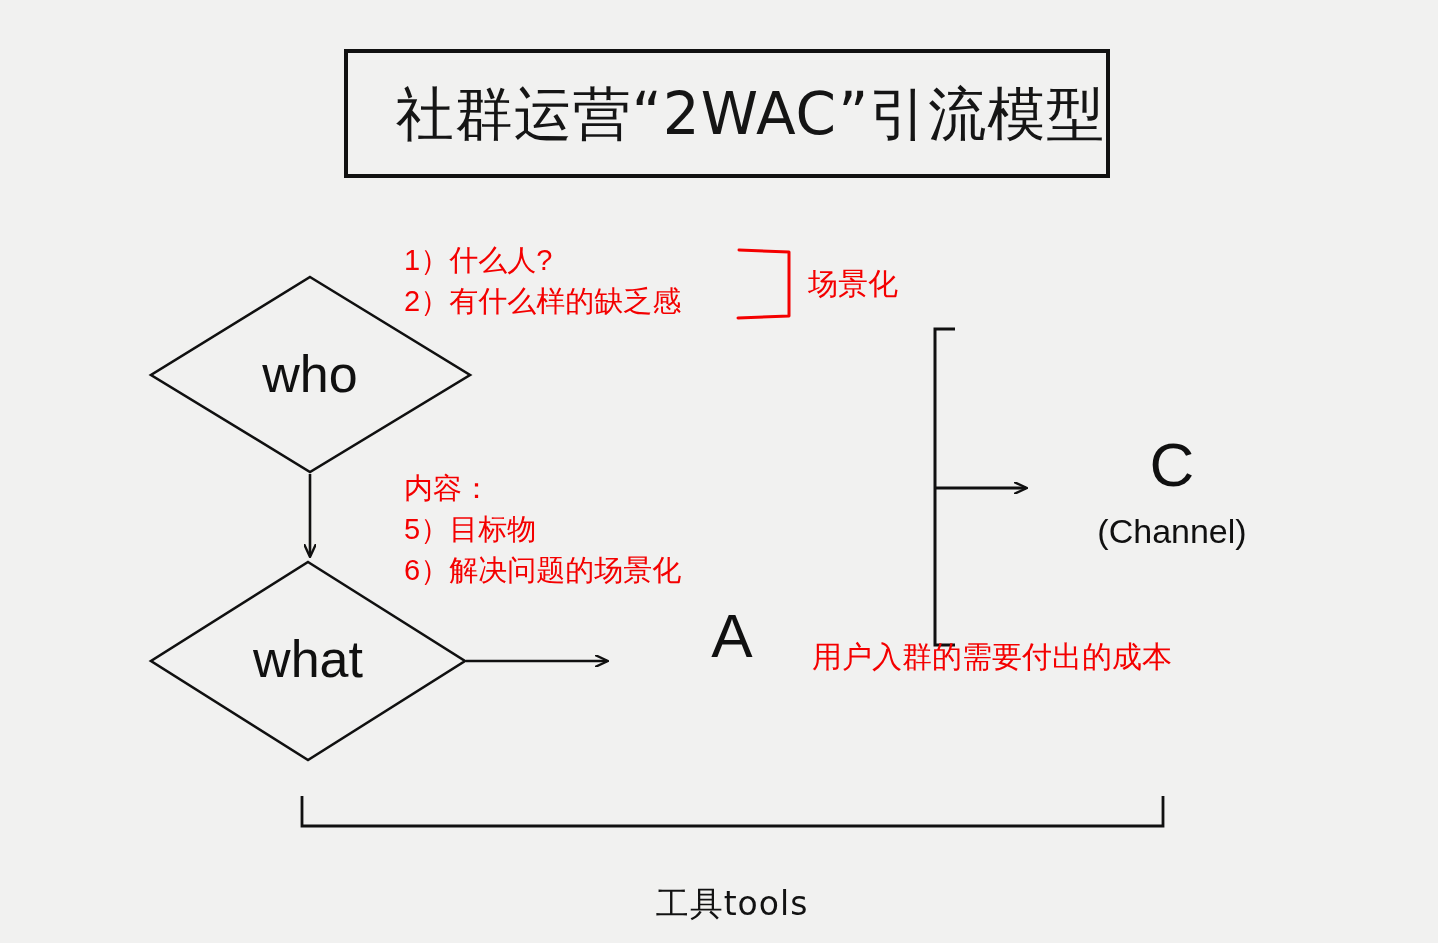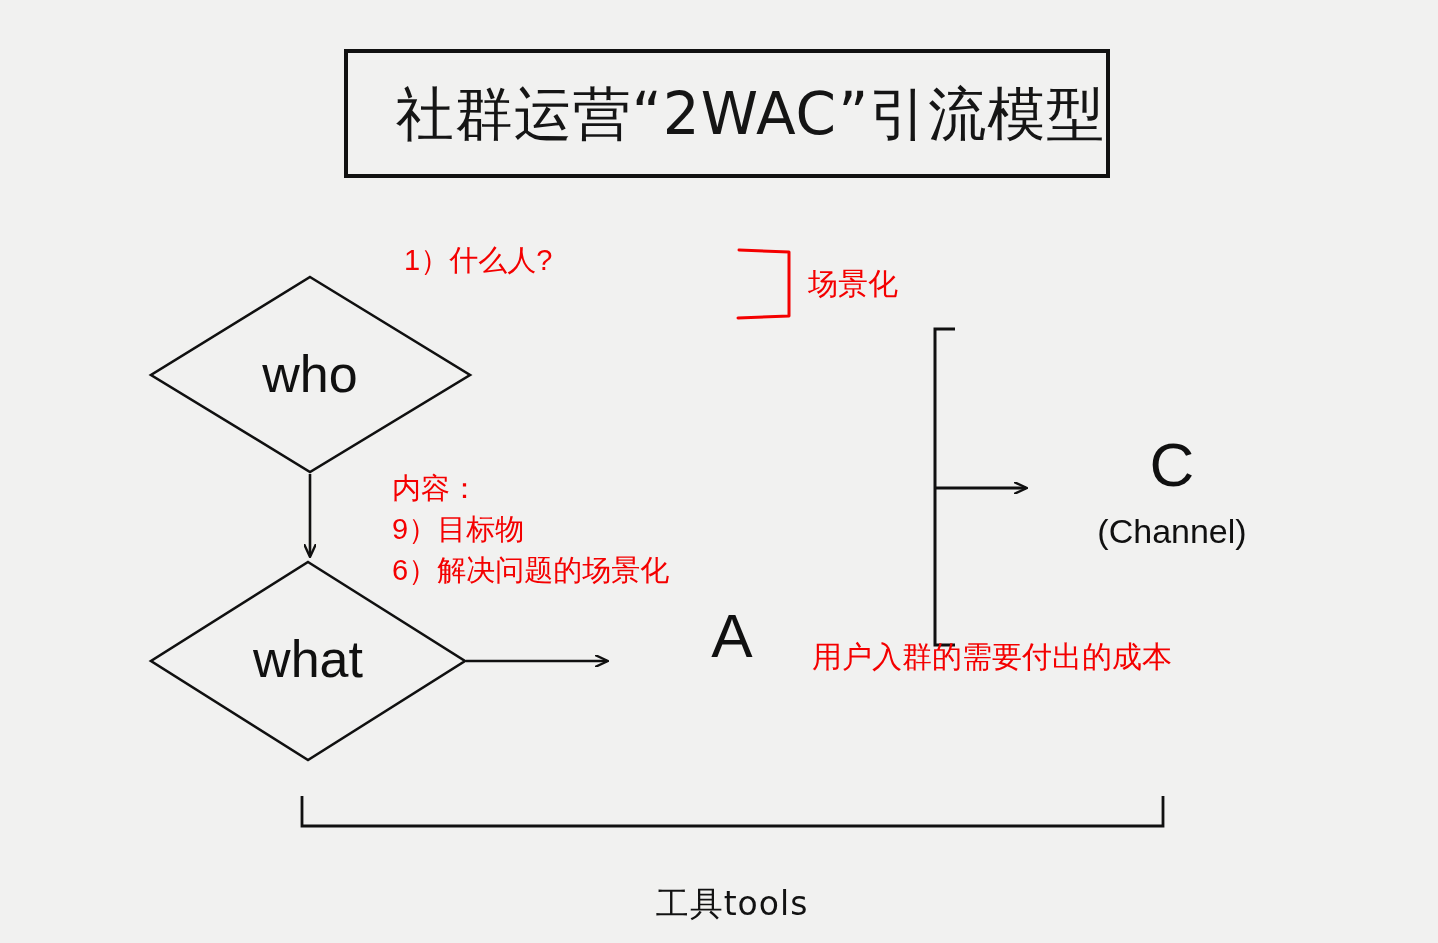--- a/index.html
+++ b/index.html
@@ -80,21 +80,21 @@
   
   .red-note {
     position: absolute;
     color: #f40000;
     font-family: "Liberation Sans", "DejaVu Sans", sans-serif;
     font-size: 29px;
     line-height: 1.42;
     white-space: nowrap;
   }
   .note-who     { left: 404px; top: 240px; }
-  .note-content { left: 392px; top: 468px; }
+  .note-content { left: 404px; top: 468px; }
   .note-scene   { left: 808px; top: 263px; font-size: 30px; }
   .note-cost    { left: 812px; top: 636px; font-size: 30px; }
   .red-note .line { display: block; }
 
   
   .tools-label {
     position: absolute;
     left: 562px;
     top: 882px;
     width: 340px;
@@ -149,27 +149,28 @@
       <span class="letter-main">A</span>
     </div>
 
     <div class="letter-node node-c">
       <span class="letter-main">C</span>
       <span class="letter-sub">(Channel)</span>
     </div>
 
     <div class="red-note note-who">
       <span class="line">1）什么人?</span>
+      <span class="line">2）有什么样的缺乏感</span>
     </div>
 
     <div class="red-note note-scene">场景化</div>
 
     <div class="red-note note-content">
       <span class="line">内容：</span>
-      <span class="line">9）目标物</span>
+      <span class="line">5）目标物</span>
       <span class="line">6）解决问题的场景化</span>
     </div>
 
     <div class="red-note note-cost">用户入群的需要付出的成本</div>
 
     <div class="tools-label">工具tools</div>
 
   </div>
 </div>
 

